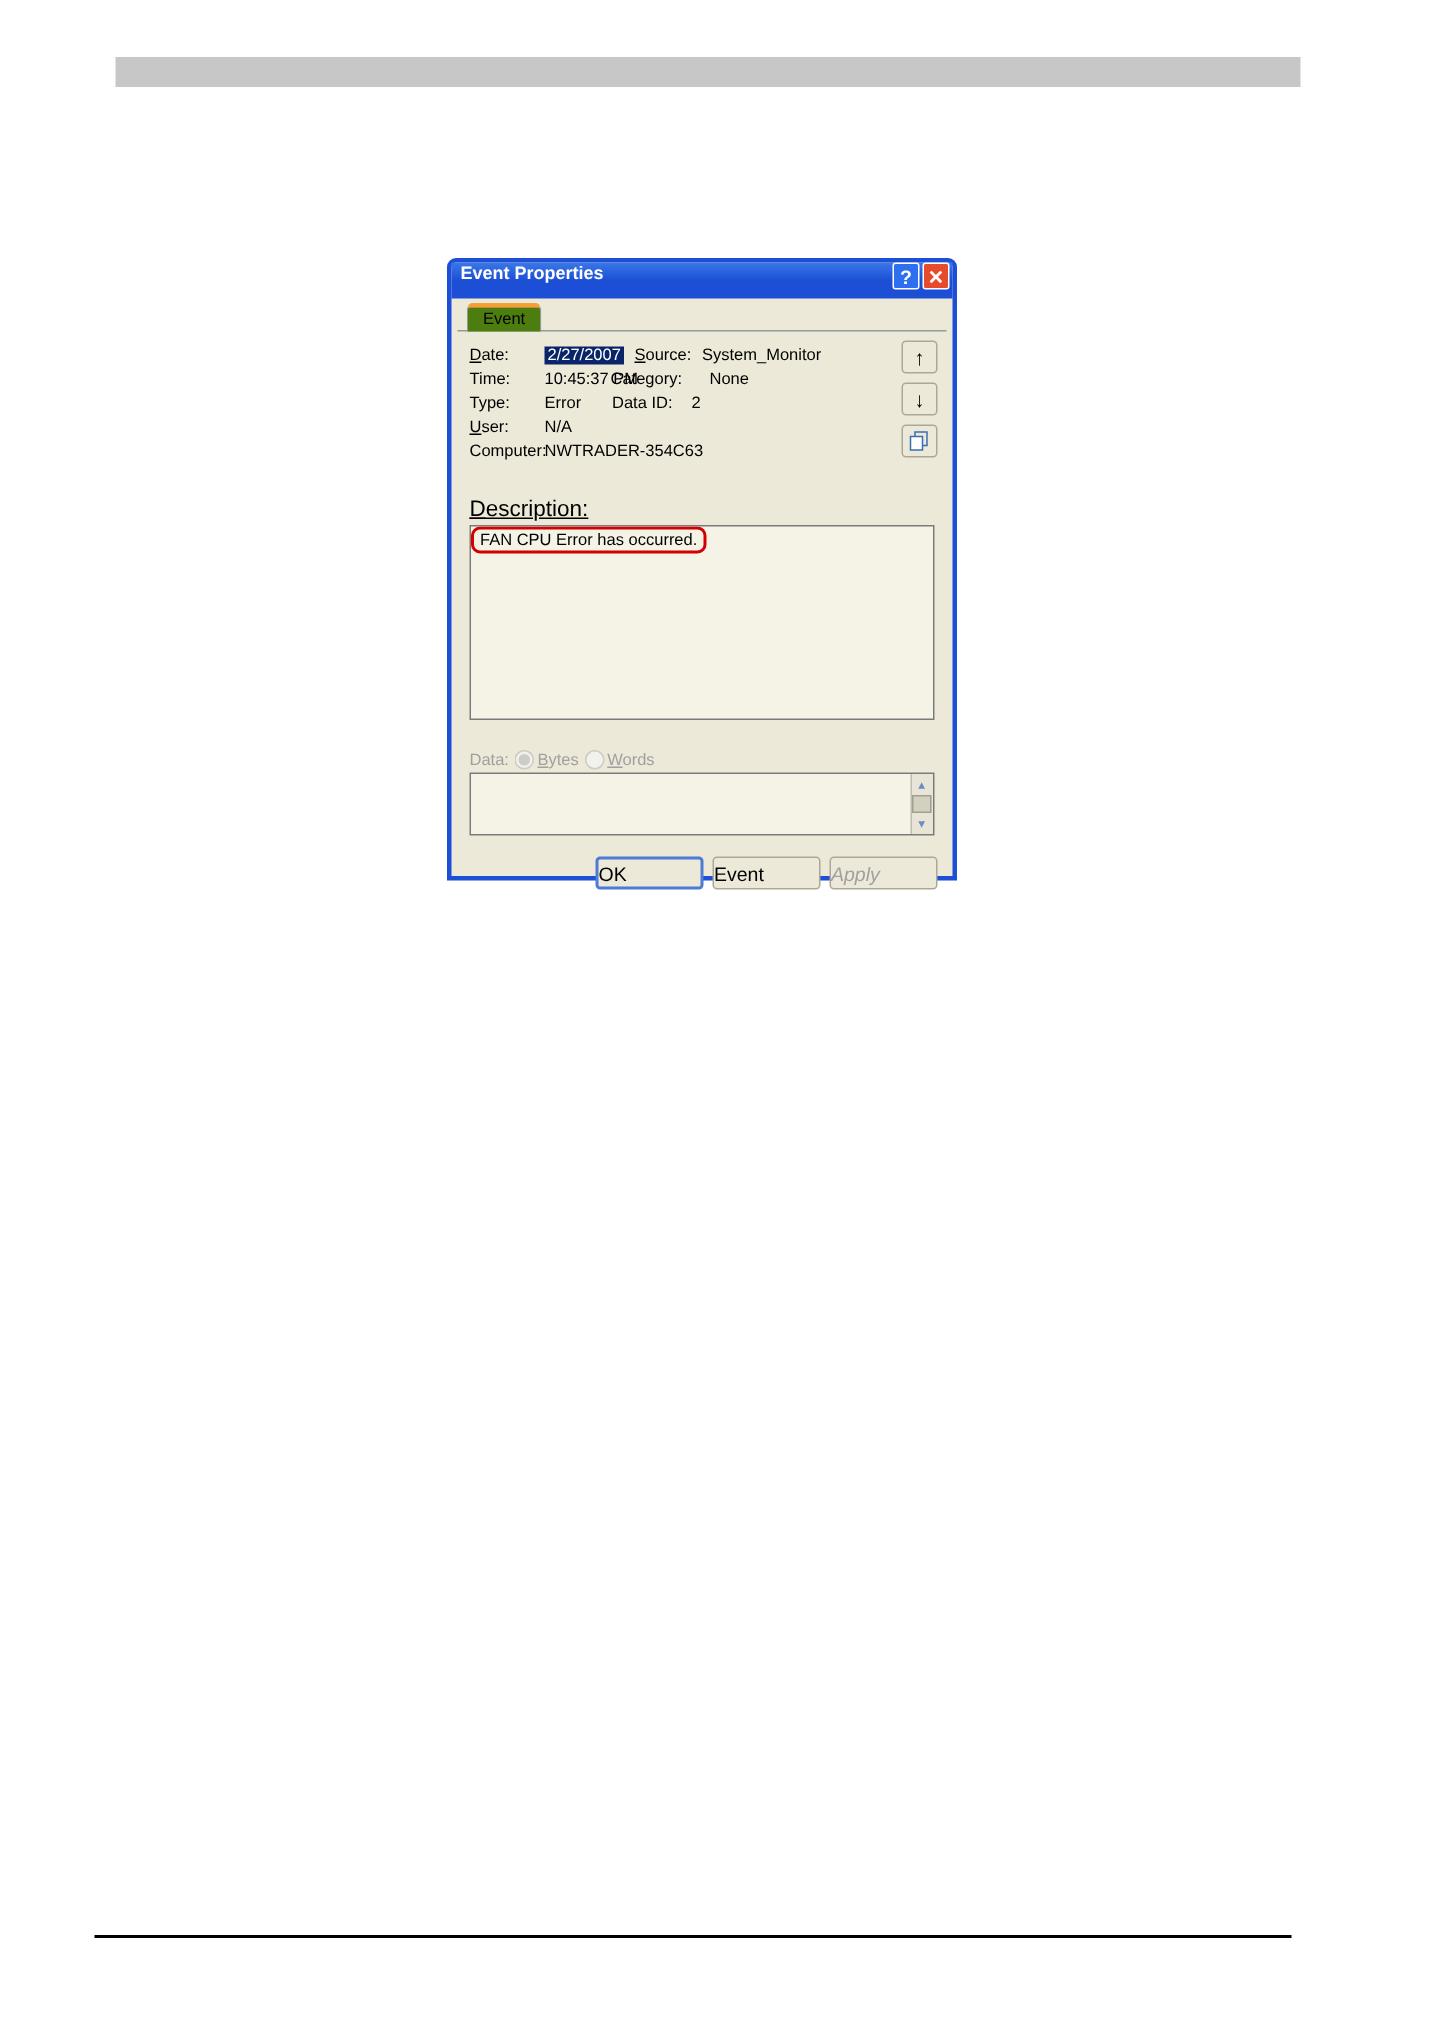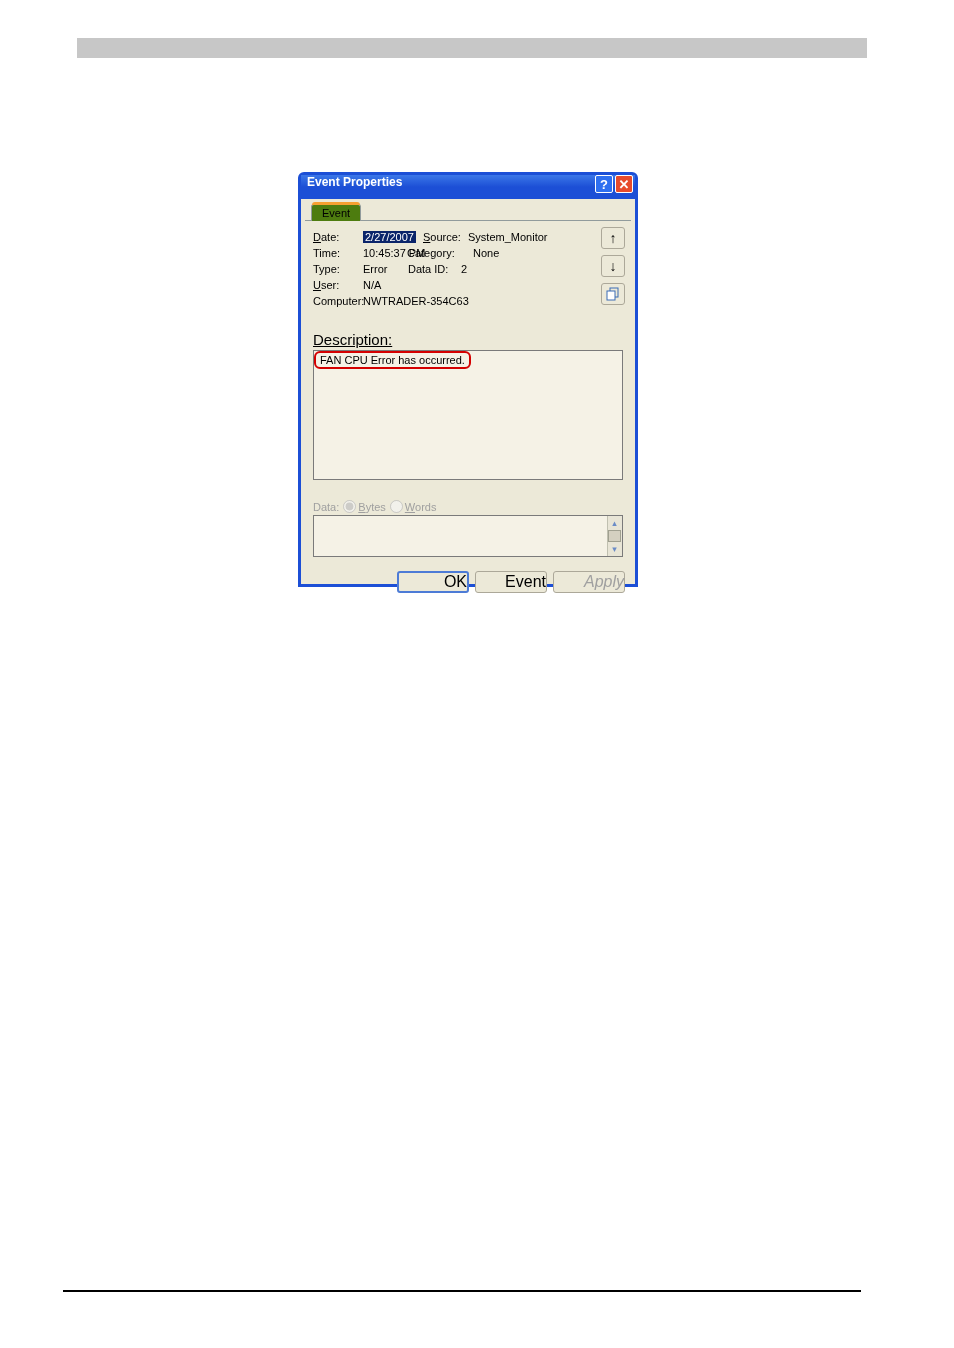--- a/index.html
+++ b/index.html
@@ -202,22 +202,22 @@
     display: flex;
     justify-content: flex-end;
     gap: 6px;
     padding: 8px 10px 10px 10px;
   }
   .btn {
     width: 72px; height: 22px;
     background: #ece9d8;
     border: 1px solid #aca899;
     border-radius: 3px;
-    font-size: 16px;
-    display:flex; align-items:center; justify-content:flex-end;
+    font-size: 13px;
+    display:flex; align-items:center; justify-content:flex-start;
   }
   .btn.default {
     border: 2px solid #4d7bd6;
   }
   .btn.disabled {
     color: #a0a0a0;
     font-style: italic;
   }
   .btn.disabled::first-letter { text-decoration: underline; }
 </style>

